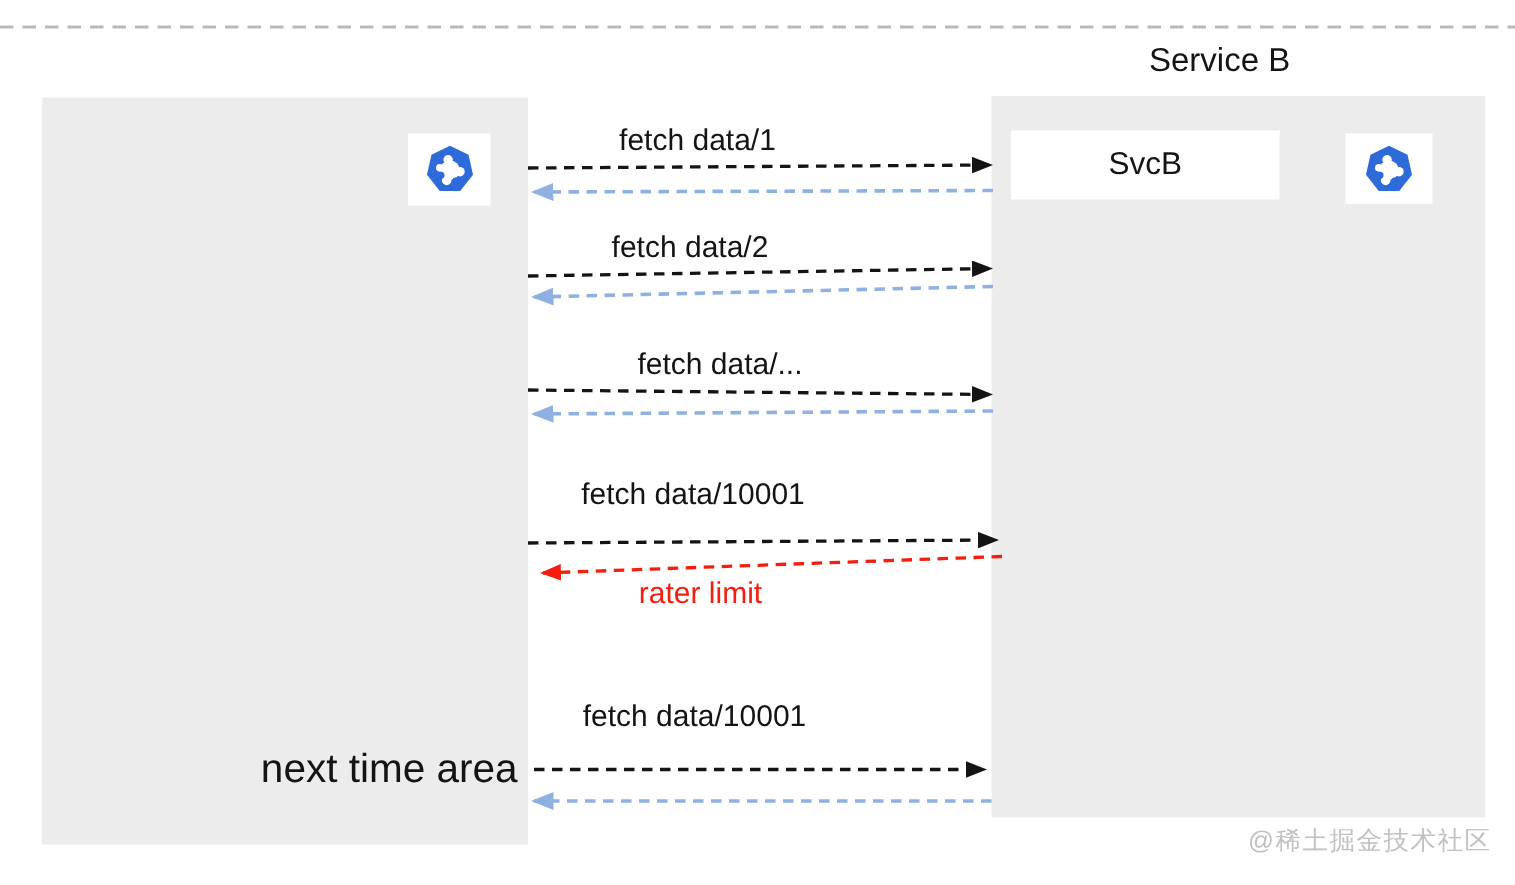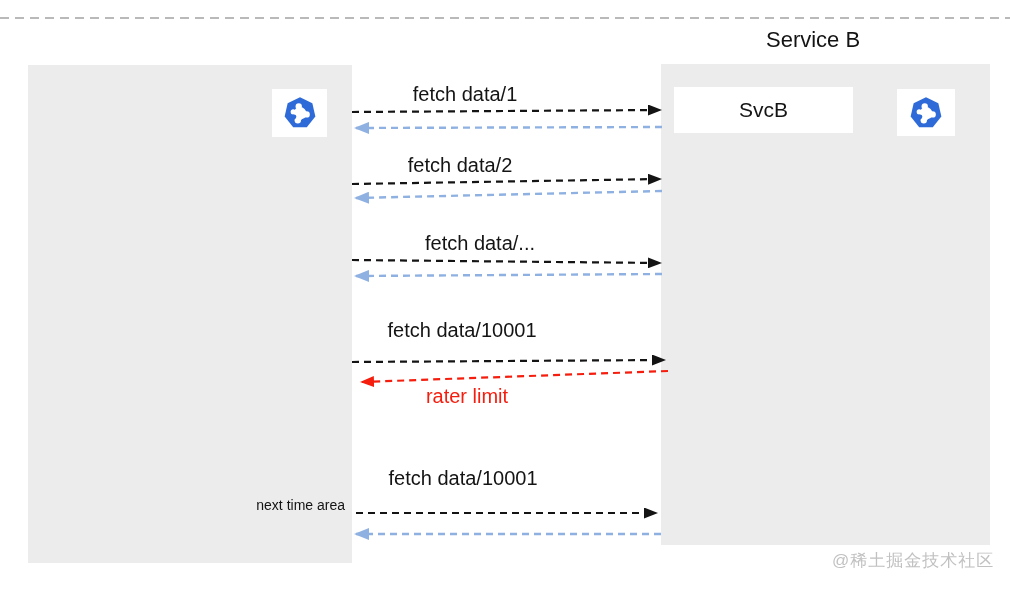--- a/index.html
+++ b/index.html
@@ -27,21 +27,21 @@
   .overlay{position:absolute;left:0;top:0;width:1010px;height:590px;z-index:2;pointer-events:none;}
   .msg-label{position:absolute;transform:translateX(-50%);font-size:20px;color:var(--text);
              white-space:nowrap;z-index:3;}
   .lbl-1{left:465px;top:83px;}
   .lbl-2{left:460px;top:154px;}
   .lbl-3{left:440px;top:232px;margin-left:40px;}
   .lbl-4{left:462px;top:319px;}
   .lbl-5{left:463px;top:467px;}
   .rate-label{position:absolute;transform:translateX(-50%);left:447px;top:385px;font-size:20px;
               color:var(--arrow-red);white-space:nowrap;z-index:3;margin-left:20px;}
-  .next-label{position:absolute;right:665px;top:497px;font-size:14px;color:var(--text);
+  .next-label{position:absolute;right:665px;top:497px;font-size:27px;color:var(--text);
               white-space:nowrap;z-index:3;}
   .watermark{position:absolute;left:832px;top:549px;font-size:17px;color:var(--watermark);
              letter-spacing:1px;white-space:nowrap;z-index:3;text-align:center;}
 </style>
 </head>
 <body>
 
 <div class="canvas">
 
   <div class="panel panel-a"></div>

